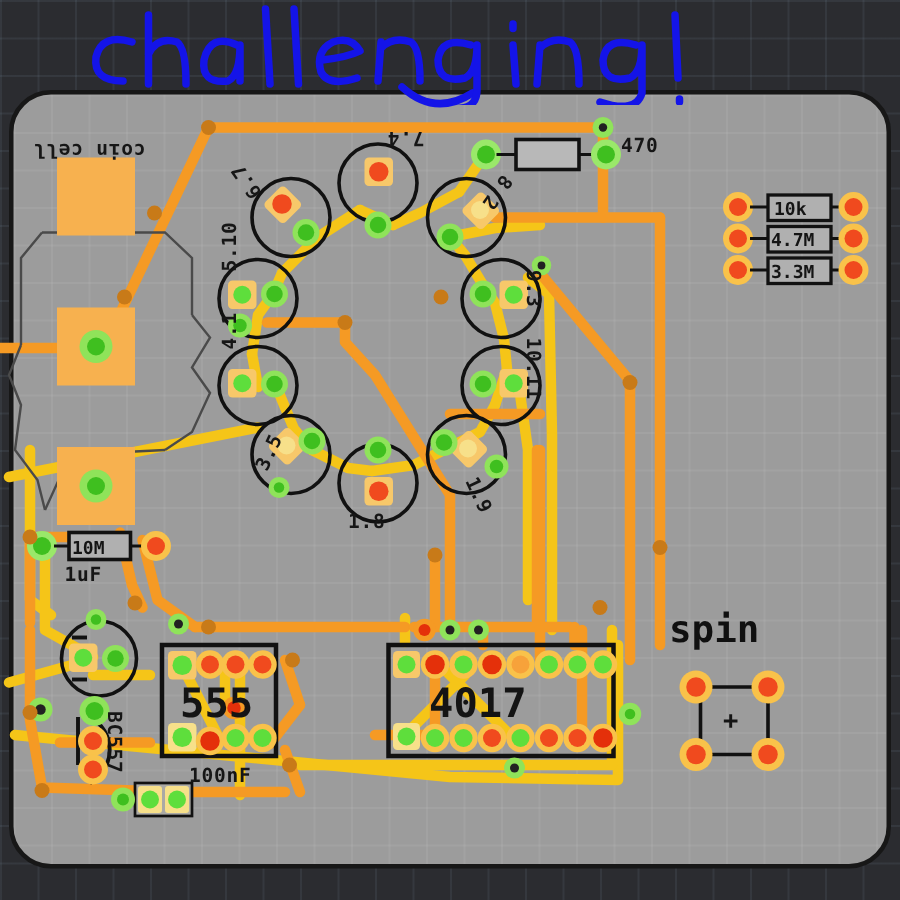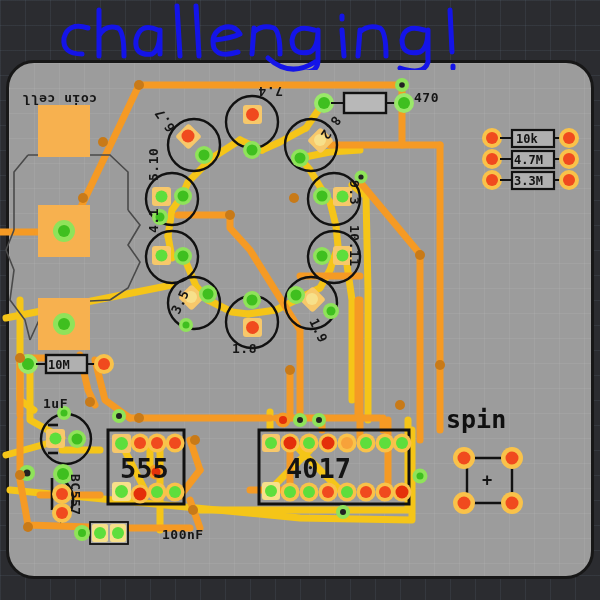--- a/index.html
+++ b/index.html
@@ -462,23 +462,23 @@
       <path d="M 424 30 Q 404 24 402 40 Q 402 56 420 52 Q 428 48 428 30 L 428 62 Q 424 76 400 68"></path>
 
       <path d="M 450 10 L 452 52 M 453 66 L 453 68"></path>
     </g>
   </svg>
 
   <div class="lbl flip" style="left:22px;top:92px;">coin cell</div>
 
   <div class="lbl" style="left:414px;top:90px;">470</div>
 
-  <div class="lbl" style="left:43px;top:396px;">1uF</div>
-
-  <div class="lbl" style="left:126px;top:527px;margin-left:36px;">100nF</div>
+  <div class="lbl" style="left:43px;top:376px;">1uF</div>
+
+  <div class="lbl" style="left:126px;top:510px;">100nF</div>
 
   <div class="lbl" style="left:83px;top:474px;transform:rotate(90deg);transform-origin:left top;">BC557</div>
 
   <div class="big" style="position:absolute;left:446px;top:405px;">spin</div>
 
   <div class="lbl flip" style="left:258px;top:84px;">7.4</div>
   <div class="lbl" style="left:166px;top:135px;transform:rotate(-125deg);transform-origin:left top;">6.7</div>
   <div class="lbl" style="left:344px;top:122px;transform:rotate(125deg);transform-origin:left top;">8.2</div>
   <div class="lbl" style="left:146px;top:181px;transform:rotate(-90deg);transform-origin:left top;">5.10</div>
   <div class="lbl" style="left:362px;top:180px;transform:rotate(90deg);transform-origin:left top;">9.3</div>

